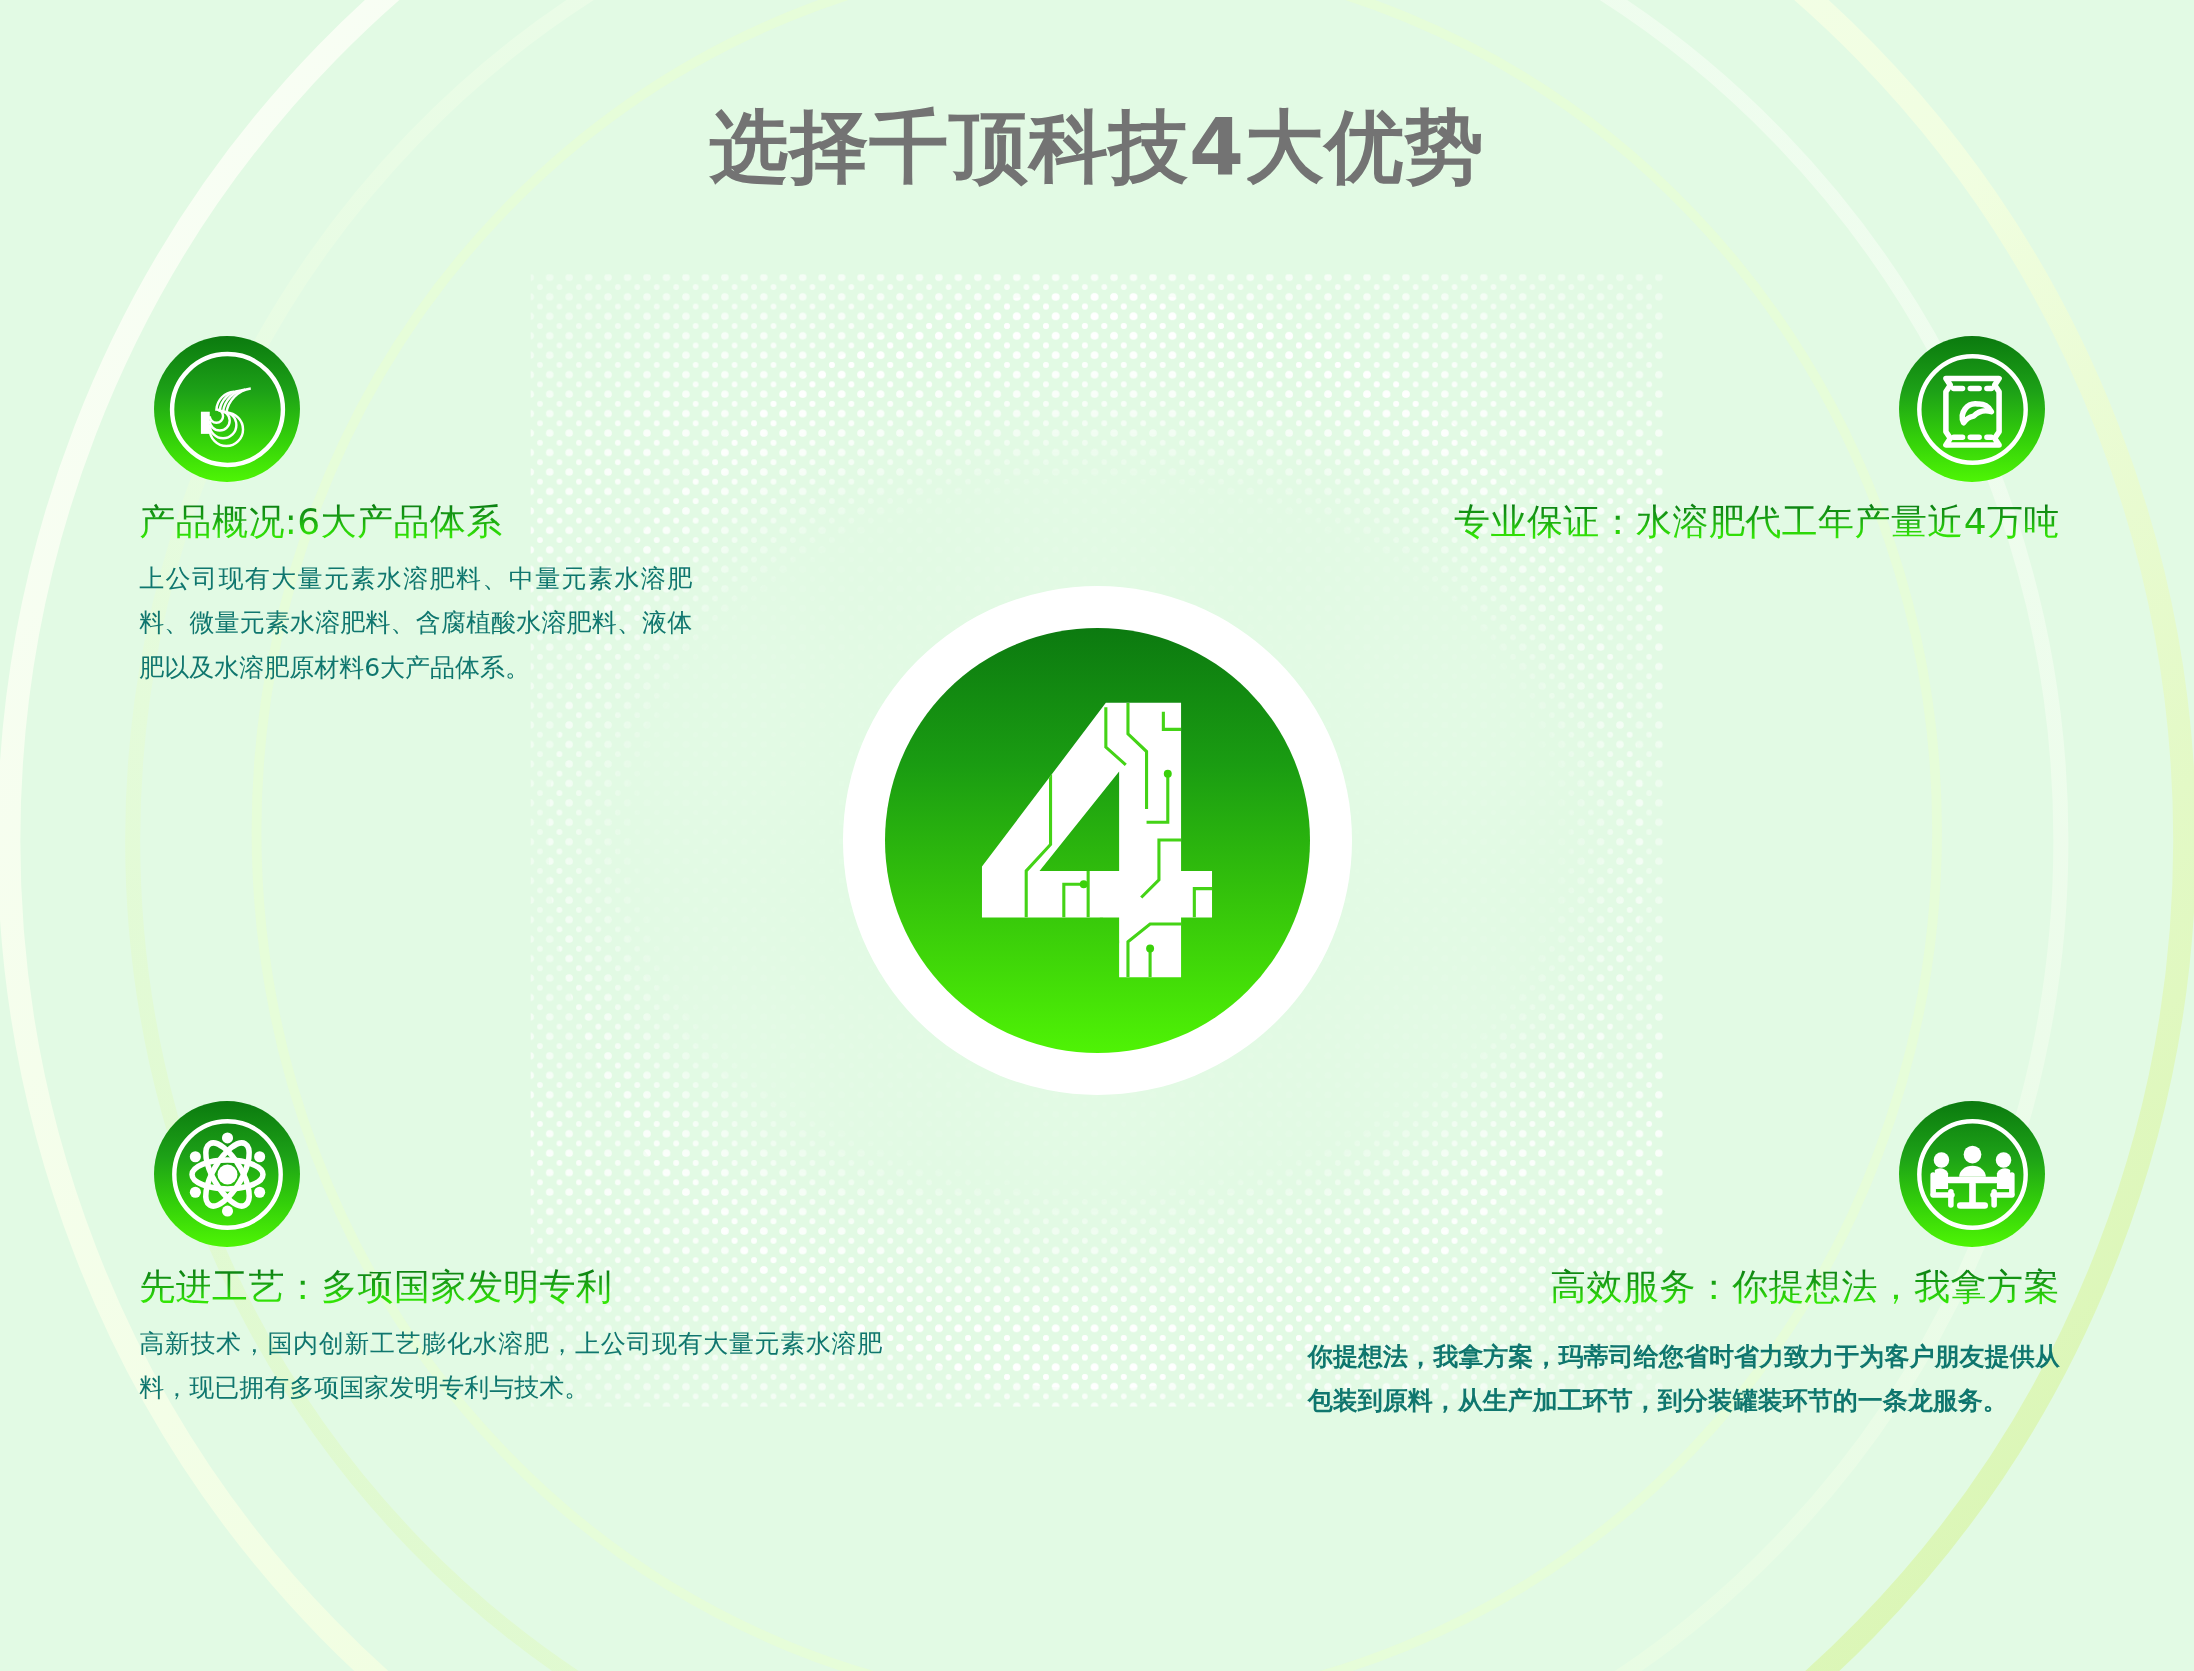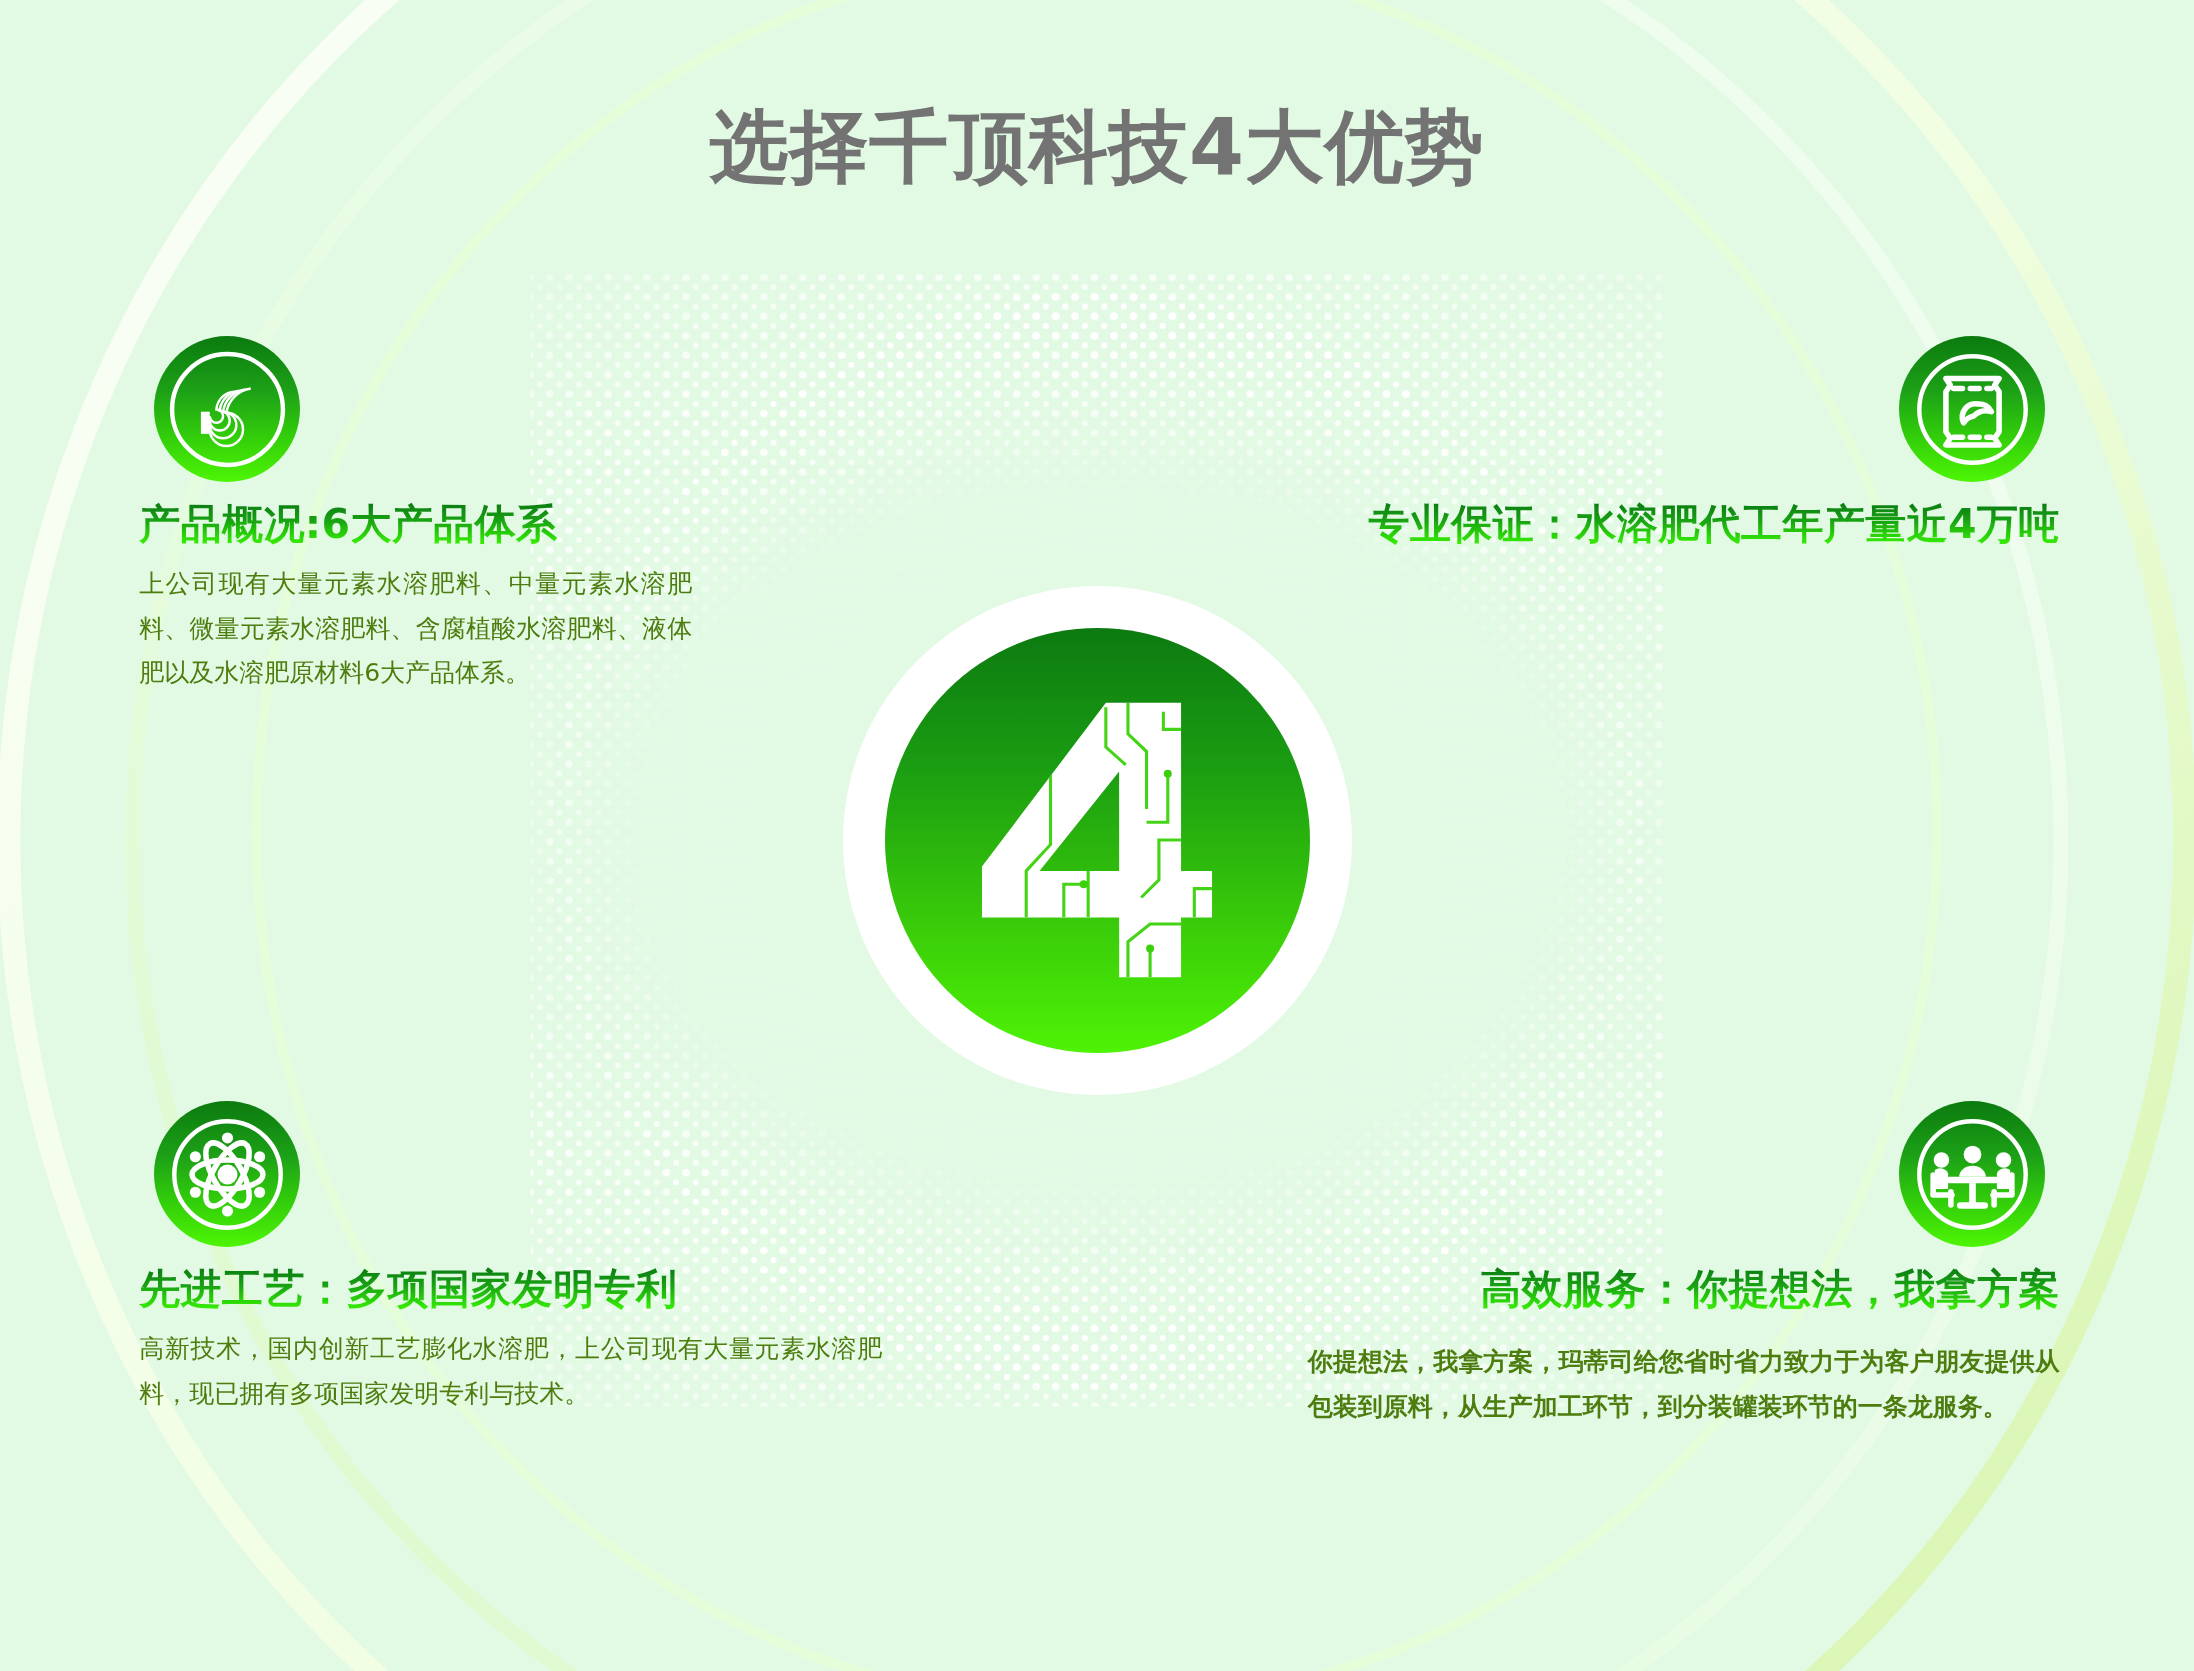--- a/index.html
+++ b/index.html
@@ -71,35 +71,35 @@
 
   
   .block { position: absolute; z-index: 15; }
   .block .icon-badge {
     width: 146px; height: 146px; border-radius: 50%;
     background: linear-gradient(180deg, #0b7a0f 0%, #1da117 38%, #33cf0a 70%, #4ef505 100%);
     display: flex; align-items: center; justify-content: center;
   }
   .block .icon-badge svg { width: 133px; height: 133px; display: block; }
   .block h2 {
-    font-size: 41px;
-    font-weight: 700;
+    font-size: 36px;
+    font-weight: 400;
     line-height: 1.12;
     letter-spacing: 0.4px;
     white-space: nowrap;
     background: linear-gradient(180deg, #0a7a12 0%, #18a013 40%, #2bd508 75%, #3cf603 100%);
     -webkit-background-clip: text;
             background-clip: text;
     color: transparent;
     -webkit-text-fill-color: transparent;
   }
   .block p {
     font-size: 25px;
     line-height: 1.78;
-    color: #4d7c0f;
+    color: #0f766e;
     font-weight: 400;
   }
 
   
   #block-tl { left: 133px; top: 336px; width: 588px; }
   #block-tl .icon-badge { margin-left: 21px; }
   #block-tl h2 { margin-top: 19.5px; margin-left: 6.2px; }
   #block-tl p  { margin-top: 15px; margin-left: 6.2px; width: 553px; text-align: justify; }
 
   

